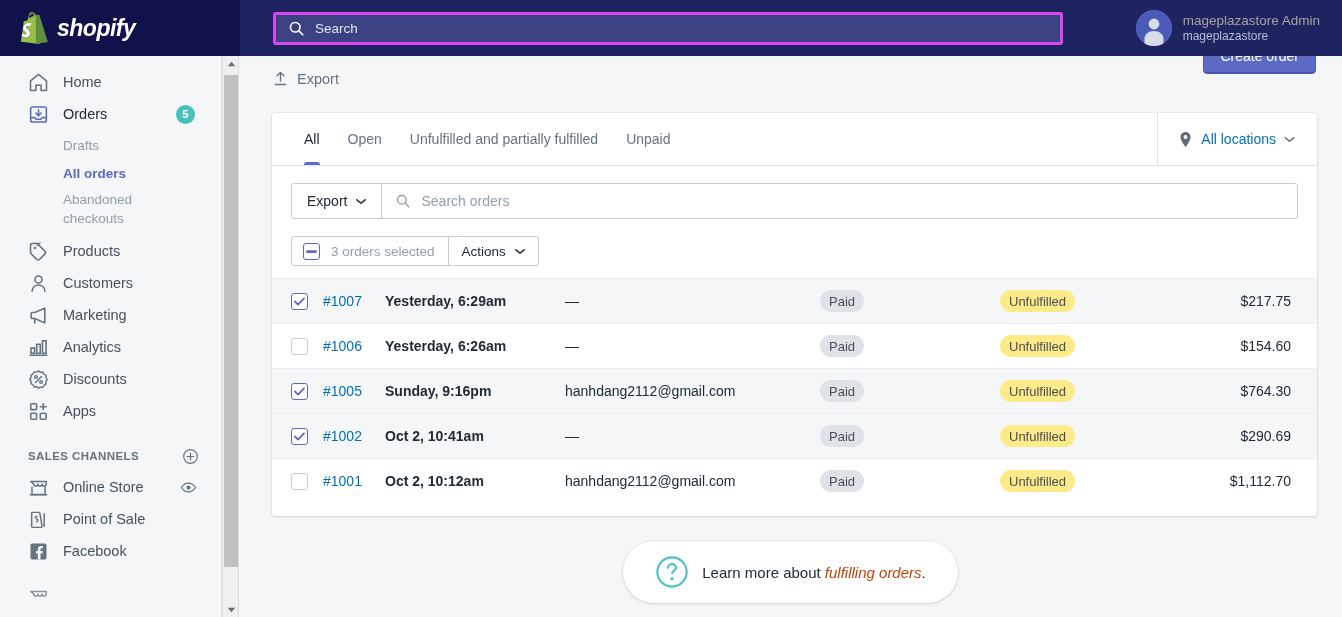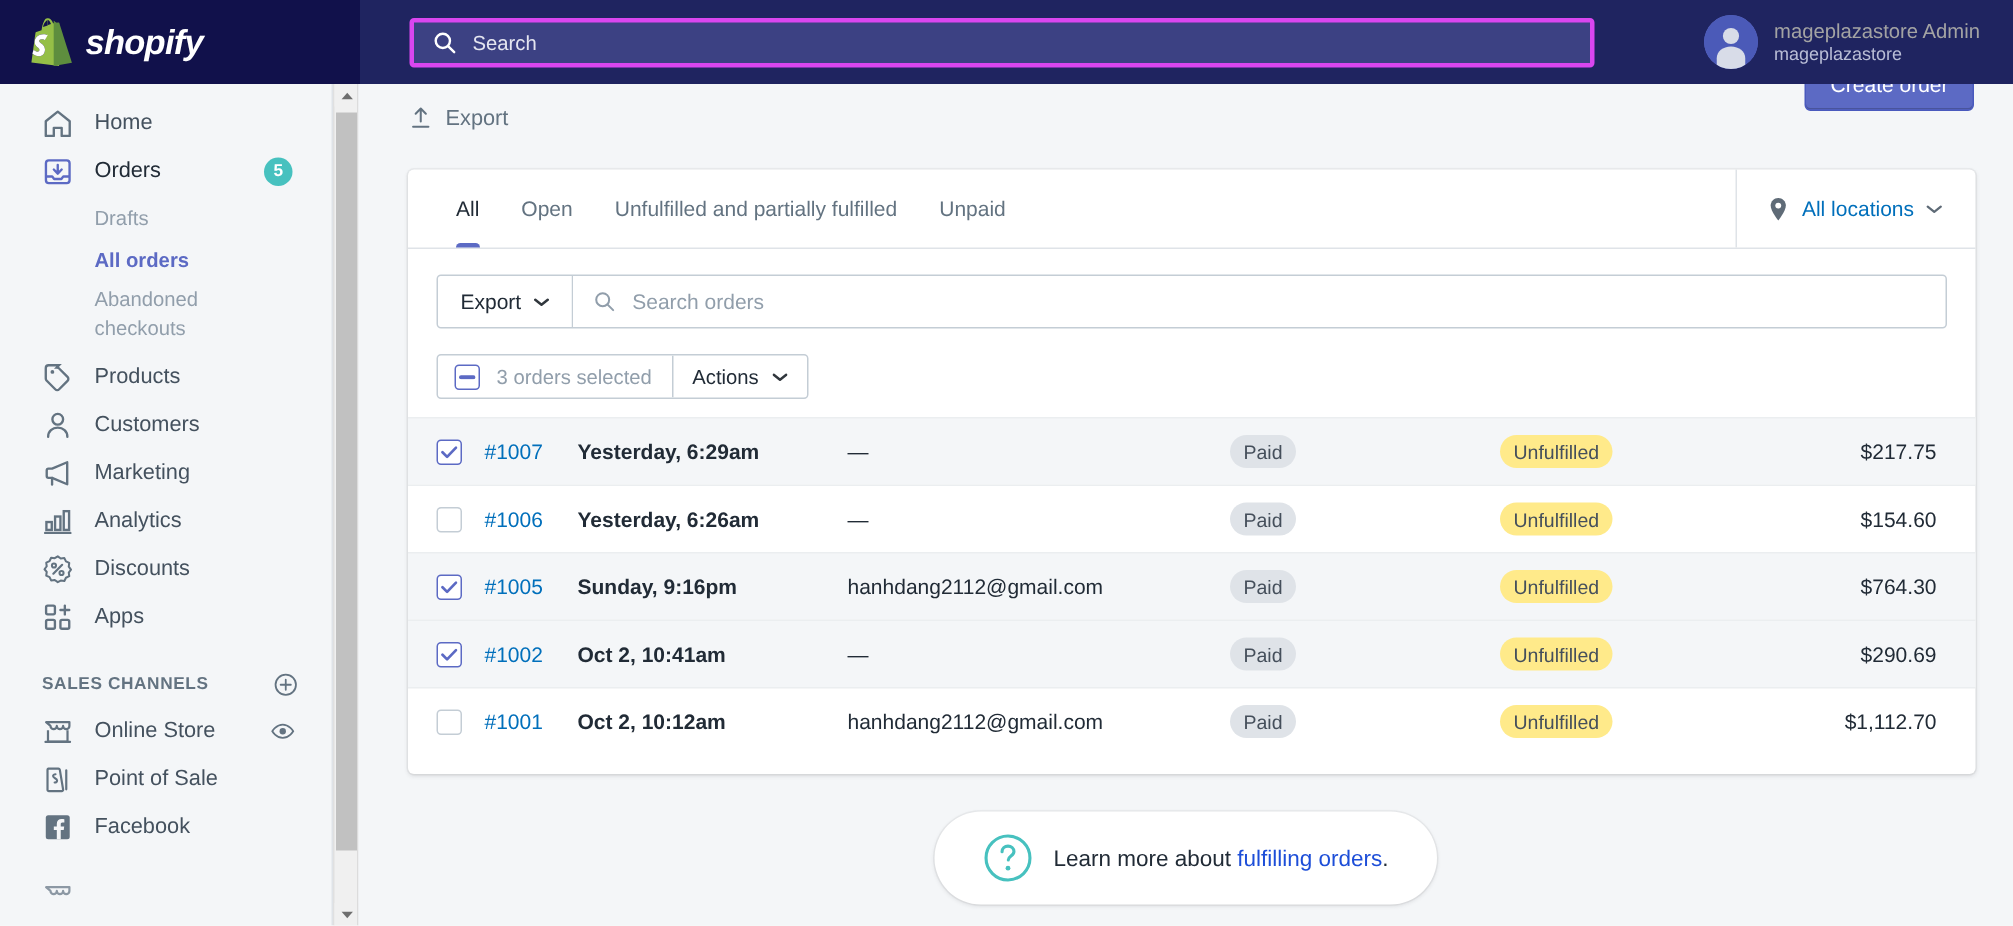--- a/index.html
+++ b/index.html
@@ -217,21 +217,21 @@
   .help-row {
     position: absolute; top: 485px; left: 0; width: 1103px;
     display: flex; justify-content: center;
   }
   .help-pill {
     display: flex; align-items: center; gap: 13px; height: 62px;
     padding: 0 32px; background: #fff; border-radius: 32px;
     box-shadow: 0 0 0 1px rgba(63,63,68,0.05), 0 1px 3px 0 rgba(63,63,68,0.15);
   }
   .help-text { font-size: 15px; color: #212b36; }
-  .help-link { color: #1d4ed8; }
+  .help-link { color: #c2410c; font-style: italic; }
 </style>
 </head>
 <body>
 
 <div class="app">
 
   <div class="topbar">
     <div class="brand">
       <svg class="brand-mark" viewBox="0 0 30 32">
         <path d="M19.5 3.2c-.2-.2-.5-.2-.7-.1-.1 0-.6.2-1.4.4-.8-2.3-2.1-3.3-3.4-3.3h-.3C13 0 12.2.6 11.6 1.6c-1.2 2-1.7 4.9-1.9 6.6l-3 .9c-.9.3-1 .3-1.1 1.2C5.5 11 3 29.7 3 29.7L21.4 32V3.2h-1.9zM16 4c-.6.2-1.3.4-2 .6.1-1.3-.1-2.6-.5-3.5 1.3.2 2.1 1.7 2.5 2.9zm-2.7-2.5c.5 1 .6 2.3.5 3.5l-3.1 1c.3-1.7 1.1-3.4 2.6-4.5zM12 14.6s-1-.5-2.1-.5c-1.7 0-1.8 1.1-1.8 1.3 0 1.5 3.9 2.1 3.9 5.6 0 2.8-1.7 4.5-4.1 4.5-2.8 0-4.3-1.8-4.3-1.8l.8-2.5s1.5 1.3 2.7 1.3c.8 0 1.2-.6 1.2-1.1 0-1.9-3.2-2-3.2-5.2 0-2.7 1.9-5.3 5.8-5.3 1.5 0 2.2.4 2.2.4L12 14.6z" fill="#95bf47"></path>

